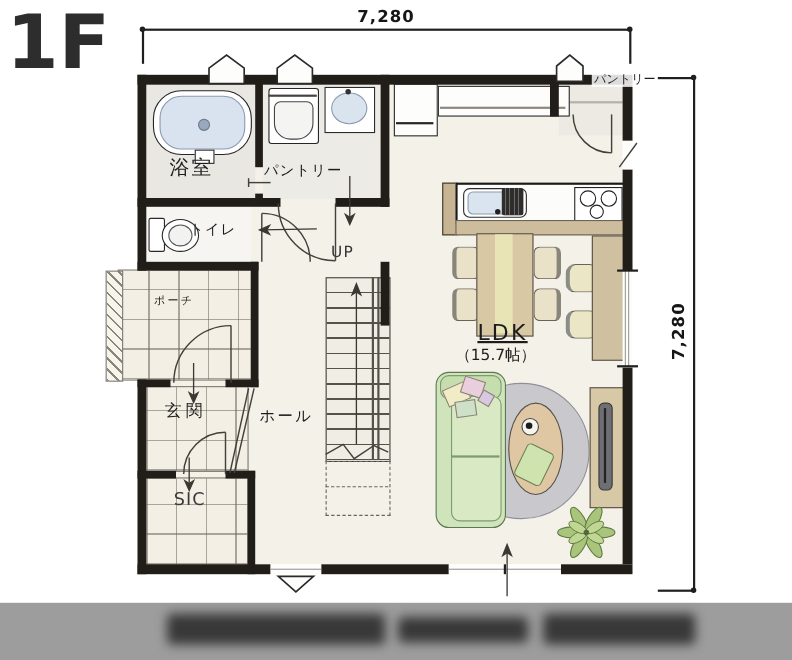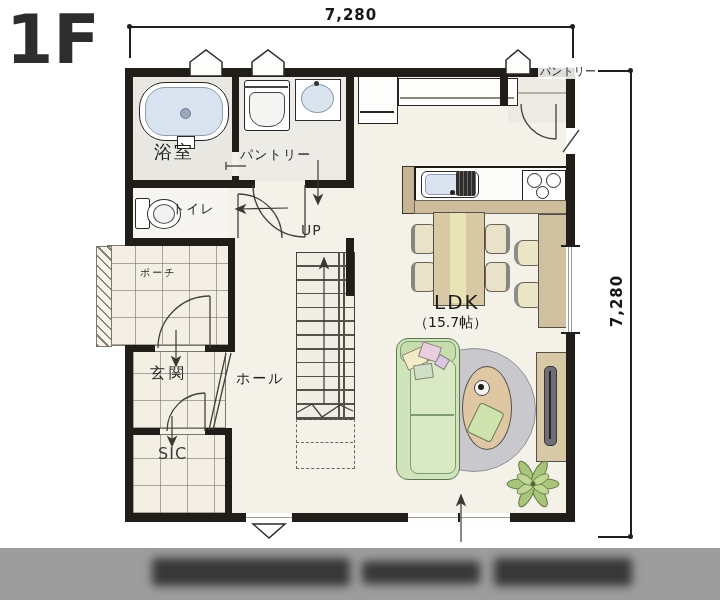--- a/index.html
+++ b/index.html
@@ -153,21 +153,21 @@
 
   <div class="lbl" style="left:154px;top:140px;font-size:18px;">浴室</div>
   <div class="lbl" style="left:240px;top:146px;font-size:13px;letter-spacing:1px;">パントリー</div>
   <div class="lbl" style="left:172px;top:200px;font-size:13px;letter-spacing:1px;">トイレ</div>
   <div class="lbl" style="left:140px;top:266px;font-size:10px;">ポーチ</div>
   <div class="lbl" style="left:150px;top:364px;font-size:15px;letter-spacing:4px;">玄関</div>
   <div class="lbl" style="left:158px;top:444px;font-size:16px;letter-spacing:1px;color:#3a3a3a;">SIC</div>
   <div class="lbl" style="left:236px;top:370px;font-size:14px;">ホール</div>
   <div class="lbl" style="left:492px;top:64px;font-size:11px;letter-spacing:0px;background:rgba(255,255,255,.85);padding:0 2px;margin-left:46px;">パントリー</div>
   <div class="lbl" style="left:301px;top:222px;font-size:14px;letter-spacing:1px;color:#333;">UP</div>
-  <div class="lbl" style="left:434px;top:290px;font-size:20px;letter-spacing:2px;">LDK</div>
+  <div class="lbl" style="left:434px;top:290px;font-size:20px;letter-spacing:2px;text-decoration:underline;">LDK</div>
   <div class="lbl" style="left:414px;top:314px;font-size:14px;letter-spacing:0px;">（15.7帖）</div>
 
   <div class="dimline" style="left:129px;top:26px;width:445px;height:1.5px;"></div>
   <div class="dimline" style="left:129px;top:26px;width:1.5px;height:32px;"></div>
   <div class="dimline" style="left:572px;top:26px;width:1.5px;height:32px;"></div>
   <div class="dimdot" style="left:127px;top:24px;"></div>
   <div class="dimdot" style="left:570px;top:24px;"></div>
   <div class="dimlabel" style="left:311px;top:6px;width:80px;">7,280</div>
 
   <div class="dimline" style="left:630px;top:70px;width:1.5px;height:468px;"></div>

